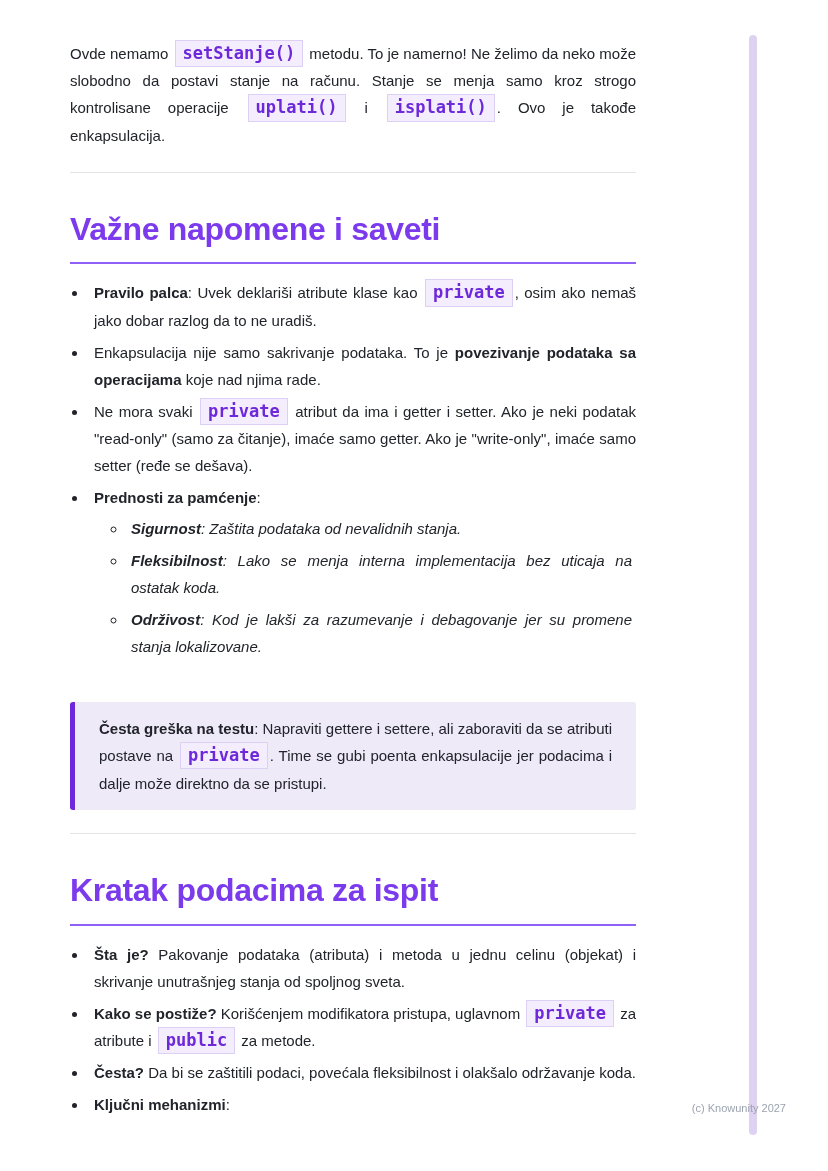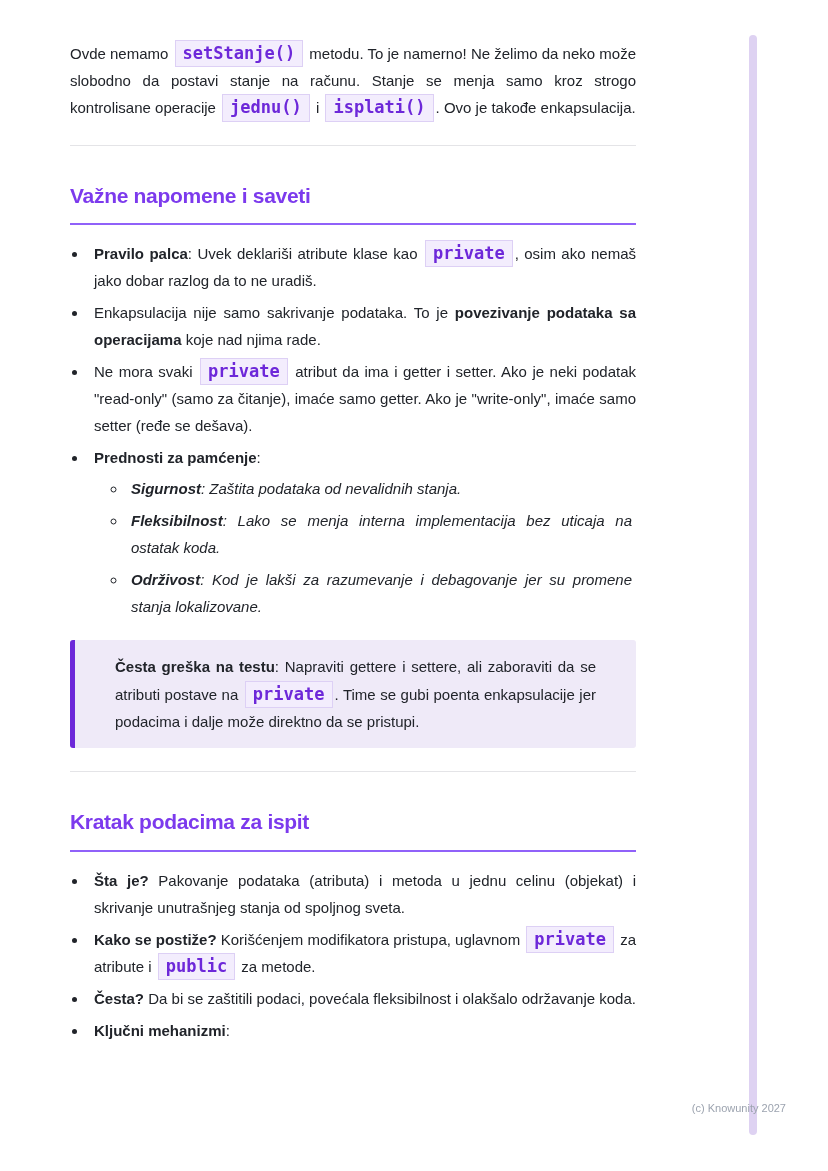--- a/index.html
+++ b/index.html
@@ -21,58 +21,58 @@
   body{
     width:828px;height:1171px;position:relative;overflow:hidden;
     background:#ffffff;color:var(--text);
     font-family:"Liberation Sans",sans-serif;
     font-size:15px;line-height:1.8;
   }
   .content{position:absolute;left:70px;top:40px;width:566px;}
   p.intro{margin:0;text-align:justify;}
   hr.divider{border:none;border-top:1px solid var(--divider);margin:23px 0 0 0;height:0;}
   h1.section-heading{
-    color:var(--heading);font-size:21px;line-height:1.15;font-weight:bold;
+    color:var(--heading);font-size:32px;line-height:1.15;font-weight:bold;
     margin:38px 0 0 0;padding:0 0 15px 0;border-bottom:2px solid var(--underline);
     letter-spacing:-0.3px;
   }
   ul.toplist{margin:15px 0 0 0;padding:0 0 0 18px;list-style:disc;}
   ul.toplist > li{margin:0 0 5px 0;padding-left:6px;text-align:justify;}
   ul.sublist{margin:4px;padding:0 0 0 29px;list-style:circle;font-style:italic;}
   ul.sublist > li{margin:0 0 5px 0;padding-left:4px;}
   code.pill{
     display:inline-block;line-height:1.25;
     font-family:"DejaVu Sans Mono","Liberation Mono",monospace;
     font-weight:bold;font-size:17px;color:var(--code-text);
     background:var(--code-bg);border:1px solid var(--code-border);
     border-radius:0;padding:2px 7px;margin:0 2px;white-space:nowrap;
     vertical-align:baseline;
   }
   .callout{
-    margin-top:20px;background:var(--callout-bg);
+    margin-top:42px;background:var(--callout-bg);
     border-left:5px solid var(--callout-border);
-    border-radius:3px;padding:13px 40px;
+    border-radius:3px;padding:13px 24px;
   }
   .callout p{margin:0;text-align:justify;line-height:1.83;}
   .scrollbar{
     position:absolute;top:35px;right:71px;width:8px;height:1100px;
     background:var(--scrollbar);border-radius:4px;
   }
   .watermark{
     position:absolute;top:1102px;right:42px;
     font-size:11px;color:var(--watermark);line-height:1.2;
   }
   strong{font-weight:bold;}
 </style>
 </head>
 <body>
 
 <div class="content">
 
-  <p class="intro">Ovde nemamo <code class="pill">setStanje()</code> metodu. To je namerno! Ne želimo da neko može slobodno da postavi stanje na računu. Stanje se menja samo kroz strogo kontrolisane operacije <code class="pill">jednu()</code> i <code class="pill">isplati()</code>. Ovo je takođe enkapsulacija.</p>
+  <p class="intro">Ovde nemamo <code class="pill">setStanje()</code> metodu. To je namerno! Ne želimo da neko može slobodno da postavi stanje na računu. Stanje se menja samo kroz strogo kontrolisane operacije <code class="pill">uplati()</code> i <code class="pill">isplati()</code>. Ovo je takođe enkapsulacija.</p>
 
   <hr class="divider">
 
   <h1 class="section-heading">Važne napomene i saveti</h1>
 
   <ul class="toplist">
     <li><strong>Pravilo palca</strong>: Uvek deklariši atribute klase kao <code class="pill">private</code>, osim ako nemaš jako dobar razlog da to ne uradiš.</li>
     <li>Enkapsulacija nije samo sakrivanje podataka. To je <strong>povezivanje podataka sa operacijama</strong> koje nad njima rade.</li>
     <li>Ne mora svaki <code class="pill">private</code> atribut da ima i getter i setter. Ako je neki podatak "read-only" (samo za čitanje), imaće samo getter. Ako je "write-only", imaće samo setter (ređe se dešava).</li>
     <li>

